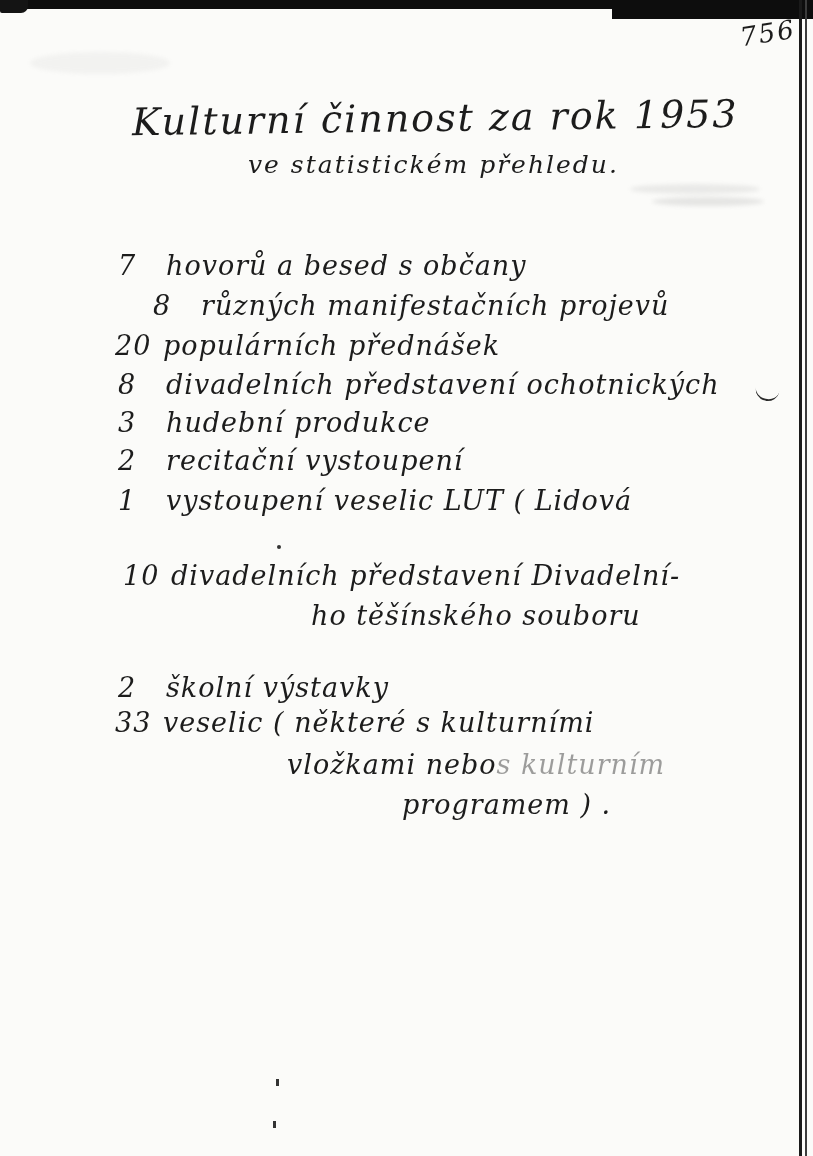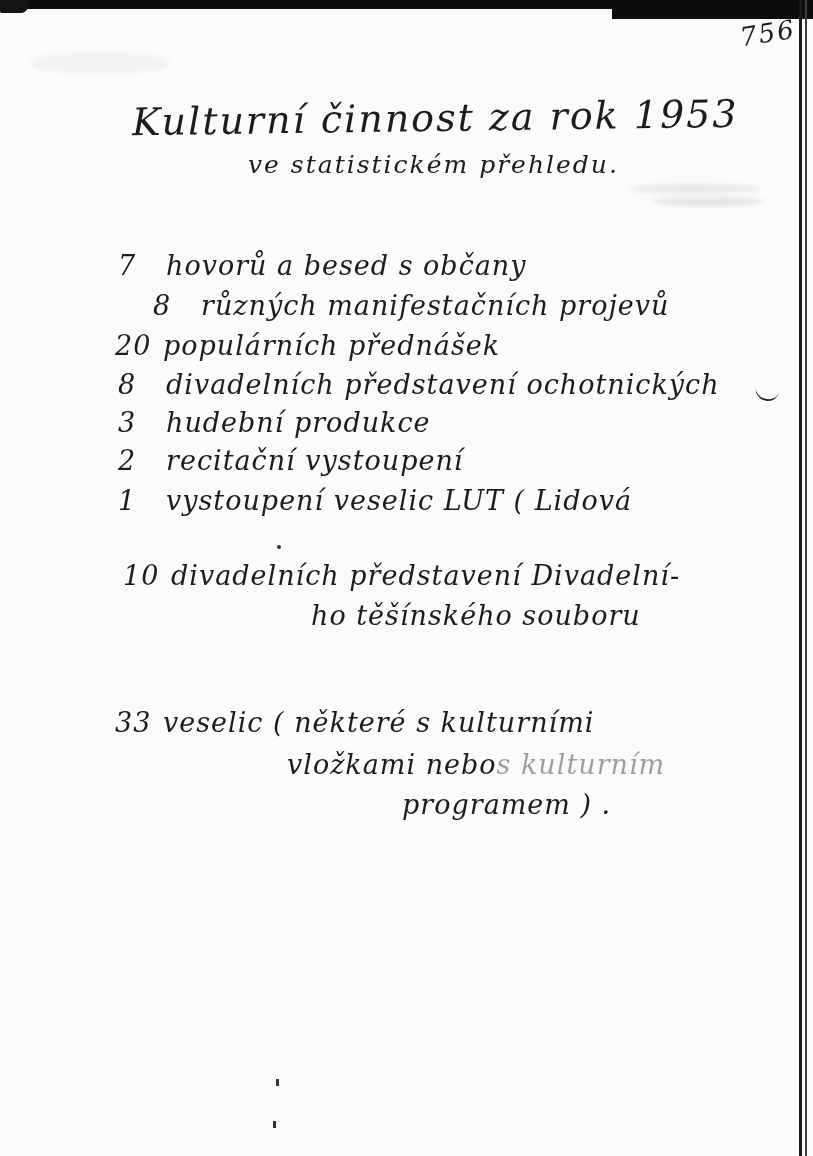--- a/index.html
+++ b/index.html
@@ -86,20 +86,23 @@
   </div>
   <div class="hw line" style="left:118px; top:485px;">
     <span class="num">1</span><span class="itext">vystoupení veselic LUT ( Lidová</span>
   </div>
   <div class="hw line" style="left:115px; top:560px;margin-left:8px;">
     <span class="num">10</span><span class="itext">divadelních představení Divadelní-</span>
   </div>
   <div class="hw line" style="left:300px; top:600px;margin-left:11px;">
     <span class="itext">ho těšínského souboru</span>
   </div>
+  <div class="hw line" style="left:118px; top:672px;">
+    <span class="num">2</span><span class="itext">školní výstavky</span>
+  </div>
   <div class="hw line" style="left:115px; top:707px;">
     <span class="num">33</span><span class="itext">veselic ( některé s kulturními</span>
   </div>
   <div class="hw line" style="left:287px; top:749px;">
     <span class="itext">vložkami nebo </span><span class="itext faded">s kulturním</span>
   </div>
   <div class="hw line" style="left:402px; top:789px;">
     <span class="itext">programem ) .</span>
   </div>
 

